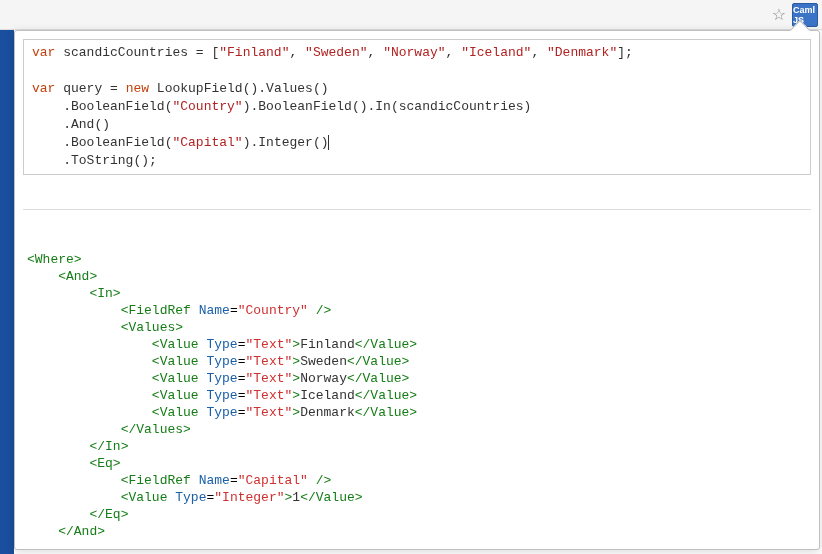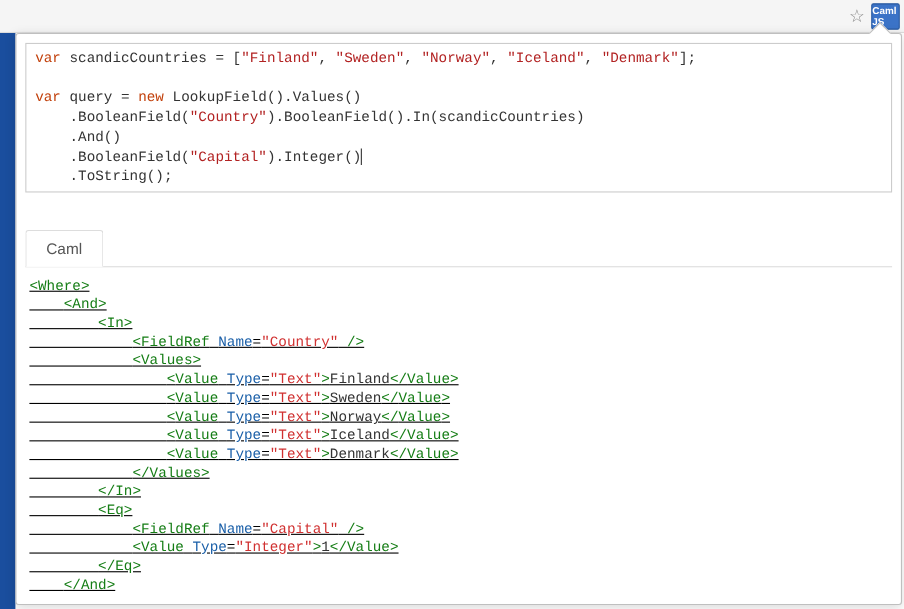--- a/index.html
+++ b/index.html
@@ -131,21 +131,20 @@
   }
   .output {
     position: absolute;
     top: 216px; left: 8px; right: 8px; bottom: 8px;
     font-family: Consolas, "Courier New", monospace;
     font-size: 13px;
     line-height: 17px;
     white-space: pre;
     overflow: auto;
     padding: 4px 4px;
-    text-decoration: underline;
   }
   .tag { color: #157d15; }
   .attr { color: #d03030; }
   .attrn { color: #1a5fa8; }
   .txt { color: #333; }
 </style>
 </head>
 <body>
 
 <div class="browser-bar">
@@ -163,23 +162,20 @@
 
 <span class="kw">var</span> <span>query</span> = <span class="kw">new</span> <span>LookupField</span>().<span>Values</span>()
     .<span>BooleanField</span>(<span class="str">"Country"</span>).<span>BooleanField</span>().<span>In</span>(<span>scandicCountries</span>)
     .<span>And</span>()
     .<span>BooleanField</span>(<span class="str">"Capital"</span>).<span>Integer</span>()<span class="cursor"></span>
     .<span>ToString</span>();
 </div>
   </div>
 
   <div class="tabs">
-    <div class="tab active">
-        <span>Caml</span>
-      </div>
   </div>
 
   <div class="output"><span class="tag">&lt;Where&gt;</span>
     <span class="tag">&lt;And&gt;</span>
         <span class="tag">&lt;In&gt;</span>
             <span class="tag">&lt;<span>FieldRef</span></span> <span class="attrn">Name</span>=<span class="attr">"Country"</span> <span class="tag">/&gt;</span>
             <span class="tag">&lt;Values&gt;</span>
                 <span class="tag">&lt;<span>Value</span></span> <span class="attrn">Type</span>=<span class="attr">"Text"</span><span class="tag">&gt;</span><span class="txt">Finland</span><span class="tag">&lt;/<span>Value</span>&gt;</span>
                 <span class="tag">&lt;<span>Value</span></span> <span class="attrn">Type</span>=<span class="attr">"Text"</span><span class="tag">&gt;</span><span class="txt">Sweden</span><span class="tag">&lt;/<span>Value</span>&gt;</span>
                 <span class="tag">&lt;<span>Value</span></span> <span class="attrn">Type</span>=<span class="attr">"Text"</span><span class="tag">&gt;</span><span class="txt">Norway</span><span class="tag">&lt;/<span>Value</span>&gt;</span>

